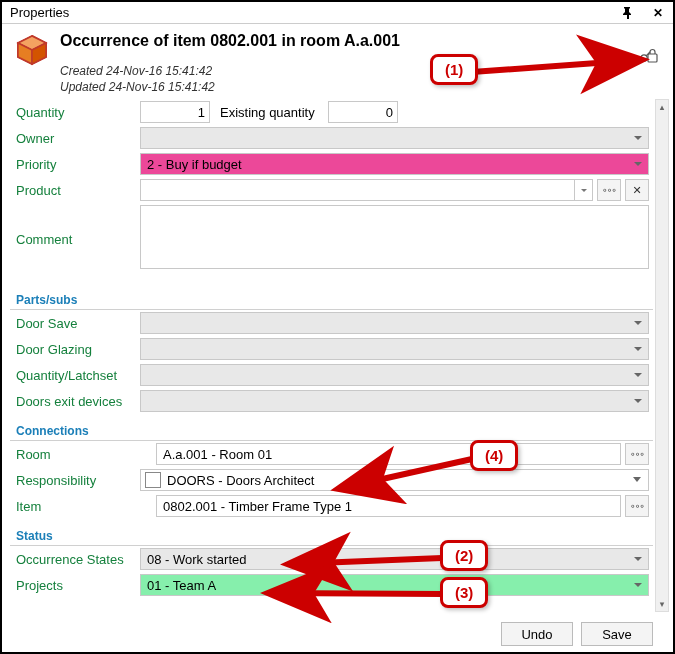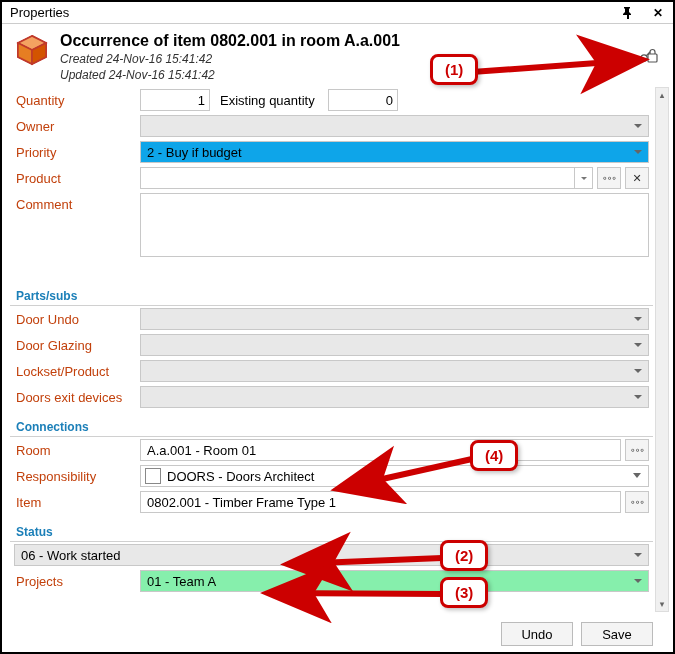--- a/index.html
+++ b/index.html
@@ -46,21 +46,21 @@
   }
   .cube-icon {
     width: 36px; height: 36px;
     display:flex; align-items:center; justify-content:center;
   }
   .header-texts { flex: 1; }
   .header-title {
     font-size: 16px;
     font-weight: 700;
     color: #000;
-    margin-bottom: 2px;
+    margin-bottom: 14px;
   }
   .header-sub {
     font-style: italic;
     font-size: 12px;
     color: #333;
     line-height: 1.3;
   }
   .lock-wrap {
     position: absolute;
     right: 14px;
@@ -110,40 +110,40 @@
     display: flex;
     align-items: center;
     padding: 2px 4px;
     min-height: 26px;
     gap: 4px;
   }
   .form-label {
     width: 122px;
     min-width: 122px;
     font-size: 13px;
-    color: #c2410c;
+    color: #15803d;
     padding-left: 2px;
   }
   .input-text {
     height: 22px;
     border: 1px solid #c8c8c8;
     background: #fff;
     font-family: inherit;
     font-size: 13px;
     padding: 0 4px;
   }
   .num-box {
     width: 70px;
     text-align: right;
   }
   .dropdown {
     flex: 1;
     height: 22px;
     border: 1px solid #c8c8c8;
-    background: #0ea5e9;
+    background: #ec4899;
     font-family: inherit;
     font-size: 13px;
     padding: 0 20px 0 6px;
     position: relative;
     display: flex;
     align-items: center;
     color: #000;
     cursor: pointer;
   }
   .dropdown::after {
@@ -161,21 +161,21 @@
   .textarea-box {
     flex: 1;
     height: 64px;
     border: 1px solid #c8c8c8;
     background: #fff;
     resize: none;
     font-family: inherit;
     font-size: 13px;
     padding: 2px 4px;
   }
-  .form-row.tall { align-items: flex-start; }
+  .form-row.tall { align-items: center; }
   .form-row.tall .form-label { padding-top:4px; }
   .icon-button-sm {
     width: 24px;
     height: 22px;
     border: 1px solid #c8c8c8;
     background: #f4f4f4;
     display:flex;align-items:center;justify-content:center;
     font-size: 12px;
     cursor: pointer;
     color:#333;
@@ -206,20 +206,21 @@
     cursor:pointer;
   }
   .readonly-box {
     flex:1;
     height:22px;
     border:1px solid #c8c8c8;
     background:#fff;
     padding:0 6px;
     display:flex;align-items:center;
     font-size:13px;
+    margin-left:16px;
   }
   .button-row {
     position:absolute;
     right: 20px;
     bottom: 6px;
     display:flex;
     gap:8px;
     justify-content:center;
   }
   .push-button {
@@ -328,36 +329,36 @@
         </div>
         <div class="icon-button-sm ellipsis"></div>
         <div class="icon-button-sm x"></div>
       </div>
 
       <div class="form-row tall">
         <div class="form-label">Comment</div>
         <textarea class="textarea-box" style=""></textarea>
       </div>
 
-      <div class="section-header" style="margin-top:28px">Parts/subs</div>
-
-      <div class="form-row">
-        <div class="form-label">Door Undo</div>
+      <div class="section-header" style="margin-top:20px">Parts/subs</div>
+
+      <div class="form-row">
+        <div class="form-label">Door Save</div>
         <div class="dropdown blank">
             <span></span>
           </div>
       </div>
       <div class="form-row">
         <div class="form-label">Door Glazing</div>
         <div class="dropdown blank">
             <span></span>
           </div>
       </div>
       <div class="form-row">
-        <div class="form-label">Lockset/Product</div>
+        <div class="form-label">Quantity/Latchset</div>
         <div class="dropdown blank">
             <span></span>
           </div>
       </div>
       <div class="form-row">
         <div class="form-label">Doors exit devices</div>
         <div class="dropdown blank">
             <span></span>
           </div>
       </div>
@@ -390,22 +391,23 @@
         <div class="form-label">Item</div>
         <div class="readonly-box">
             <span>0802.001 - Timber Frame Type 1</span>
           </div>
         <div class="icon-button-sm ellipsis"></div>
       </div>
 
       <div class="section-header" style="margin-top:8px">Status</div>
 
       <div class="form-row">
+        <div class="form-label">Occurrence States</div>
         <div class="dropdown" style="background:#e8e8e8">
-            <span>06 - Work started</span>
+            <span>08 - Work started</span>
           </div>
       </div>
 
       <div class="form-row">
         <div class="form-label">Projects</div>
         <div class="dropdown" style="background:#86efac">
             <span>01 - Team A</span>
           </div>
       </div>
 

